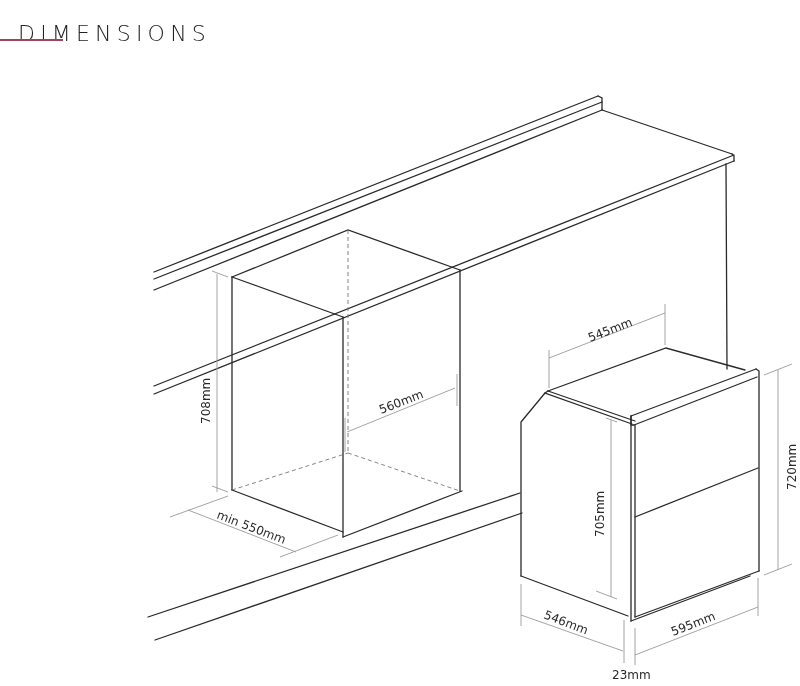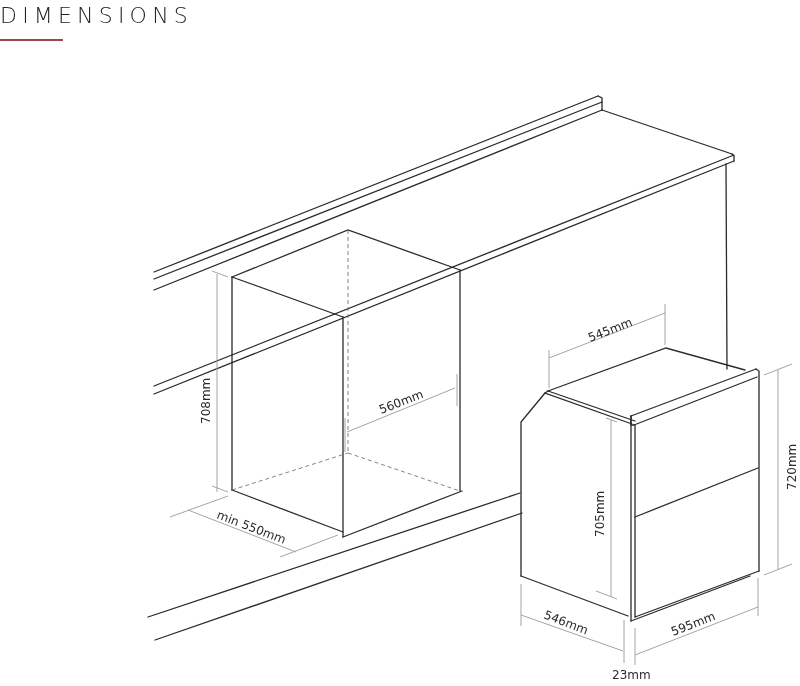--- a/index.html
+++ b/index.html
@@ -1,21 +1,21 @@
 <!DOCTYPE html>
 <html><head>
   <meta charset="utf-8">
   <style>
     html, body { margin: 0; padding: 0; background: #ffffff; }
     body { width: 800px; height: 686px; position: relative; overflow: hidden; }
     .title {
       position: absolute; left: 0px; top: 2px;
       font-family: "DejaVu Sans", sans-serif; font-weight: 300;
       font-size: 22px; letter-spacing: 5.2px; color: #222222;
-      line-height: 28px; margin: 0;
+      line-height: 28px; margin: 18px;
     }
     .title-underline {
       position: absolute; left: 0px; top: 39px; width: 63px; height: 2px;
       background: #a04455;
     }
     svg.drawing { position: absolute; left: 0; top: 0; }
     .ln { stroke: #2a2a2a; stroke-width: 1.3; fill: none; stroke-linecap: round; }
     .dash { stroke: #777777; stroke-width: 0.9; fill: none; stroke-dasharray: 4 3; }
     .dim { stroke: #9a9a9a; stroke-width: 0.9; fill: none; }
     .dimtxt {

